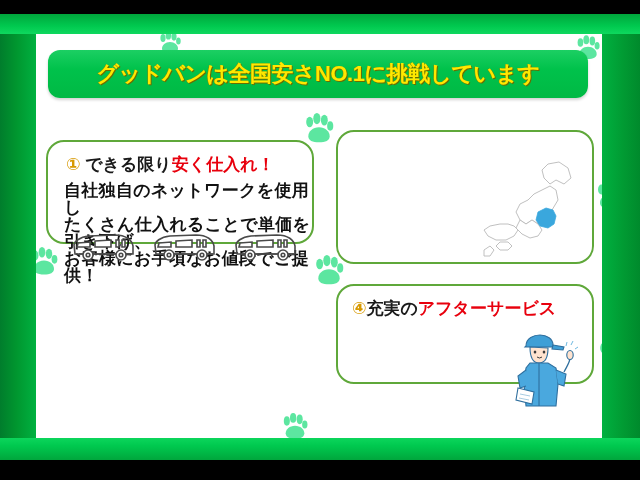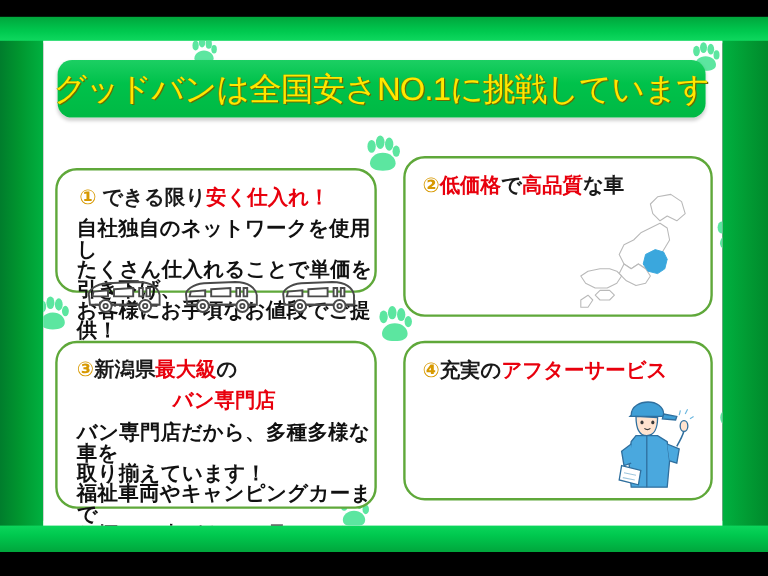--- a/index.html
+++ b/index.html
@@ -24,32 +24,32 @@
   .page{position:absolute;left:36px;top:34px;width:566px;height:404px;
     background:#ffffff;overflow:hidden;}
 
   
   .title-bar{position:absolute;left:12px;top:16px;width:540px;height:48px;
     border-radius:12px;
     background:linear-gradient(180deg,#1ccf63 0%,#00c24b 40%,#00b944 100%);
     box-shadow:0 2px 3px rgba(0,0,0,.18);
     display:flex;align-items:center;justify-content:center;}
   .title-text{
-    font-size:27px;font-weight:normal;color:#ffe800;letter-spacing:-0.5px;
+    font-size:22px;font-weight:bold;color:#ffe800;letter-spacing:-0.5px;
     white-space:nowrap;
     text-shadow:1px 1px 0 #6b6b00,-0.5px 0 0 #8a8a00;
   }
 
   
   .box{position:absolute;background:#fff;border:2px solid #5fa83a;
     border-radius:18px;box-sizing:border-box;}
   #box1{left:10px;top:106px;width:268px;height:104px;}
   #box2{left:300px;top:96px;width:258px;height:134px;}
   #box3{left:10px;top:250px;width:268px;height:140px;}
-  #box4{left:300px;top:250px;width:258px;height:133px;}
+  #box4{left:300px;top:250px;width:258px;height:100px;}
 
   .hd{position:absolute;white-space:nowrap;font-weight:bold;}
   .num{color:#d79900;font-weight:bold;}
   .red{color:#e8000d;}
   .blk{color:#1a1a1a;}
 
   .body-txt{position:absolute;color:#111;font-size:17px;line-height:17px;
     white-space:pre-line;letter-spacing:0.3px;font-weight:bold;}
 
   
@@ -230,46 +230,33 @@
               <circle cx="18" cy="25" r="1.8"></circle>
             <circle cx="51" cy="25" r="5" fill="#fff"></circle>
               <circle cx="51" cy="25" r="1.8"></circle>
             <path d="M9 24 L13 24 M23 24 L46 24 M56 24 L62 24"></path>
           </g>
         </svg>
       </div>
     </div>
 
     <div class="box" id="box2">
-      <div class="hd" id="b2h">
-        <span class="num">②</span><span class="red">低価格</span><span class="blk">で</span><span class="red">高品質</span><span class="blk">な車</span>
-      </div>
       <svg class="jmap" viewBox="0 0 110 100">
         <g fill="#ffffff" stroke="#b9b9b9" stroke-width="0.9" stroke-linejoin="round">
           <path d="M72 4 L83 2 L92 8 L95 18 L88 24 L80 20 L74 24 L68 18 L66 10 Z"></path>
           <path d="M66 30 L74 26 L80 30 L82 40 L76 50 L70 58 L62 64 L56 60 L50 64 L44 60 L40 52 L44 44 L52 40 L58 34 Z"></path>
           <path d="M44 60 L50 64 L56 60 L62 64 L66 70 L62 76 L54 78 L46 74 L40 68 Z"></path>
           <path d="M38 66 L42 70 L38 76 L30 80 L20 80 L12 76 L8 70 L14 66 L24 64 L32 64 Z"></path>
           <path d="M24 82 L32 82 L36 86 L32 90 L24 90 L20 86 Z"></path>
           <path d="M8 90 L14 86 L18 90 L14 96 L8 96 Z"></path>
         </g>
         <path d="M62 52 L70 48 L77 50 L80 56 L78 64 L72 68 L64 66 L60 60 Z" fill="#3aa7dd" stroke="#3aa7dd" stroke-width="0.8"></path>
       </svg>
     </div>
 
-    <div class="box" id="box3">
-      <div class="hd" id="b3h1">
-        <span class="num">③</span><span class="blk">新潟県</span><span class="red">最大級</span><span class="blk">の</span>
-      </div>
-      <div class="hd" id="b3h2">バン専門店</div>
-      <div class="body-txt" id="b3t">バン専門店だから、多種多様な車を
-取り揃えています！
-福祉車両やキャンピングカーまで
-お探しの車がきっと見つかる！</div>
-    </div>
 
     <div class="box" id="box4">
       <div class="hd" id="b4h">
         <span class="num">④</span><span class="blk">充実の</span><span class="red">アフターサービス</span>
       </div>
       <svg class="mech" viewBox="0 0 72 84">
         <g stroke="#2f6f9e" stroke-width="1.1" fill="none">
           <path d="M20 16 C20 8 28 5 34 5 C41 5 47 9 47 15 L47 17 L19 17 Z" fill="#3f9fd6"></path>
           <path d="M47 15 L58 17 L57 20 L46 19 Z" fill="#3f9fd6"></path>
           <path d="M24 17 C24 27 27 33 33 33 C39 33 42 27 42 18 Z" fill="#ffe3cf"></path>

